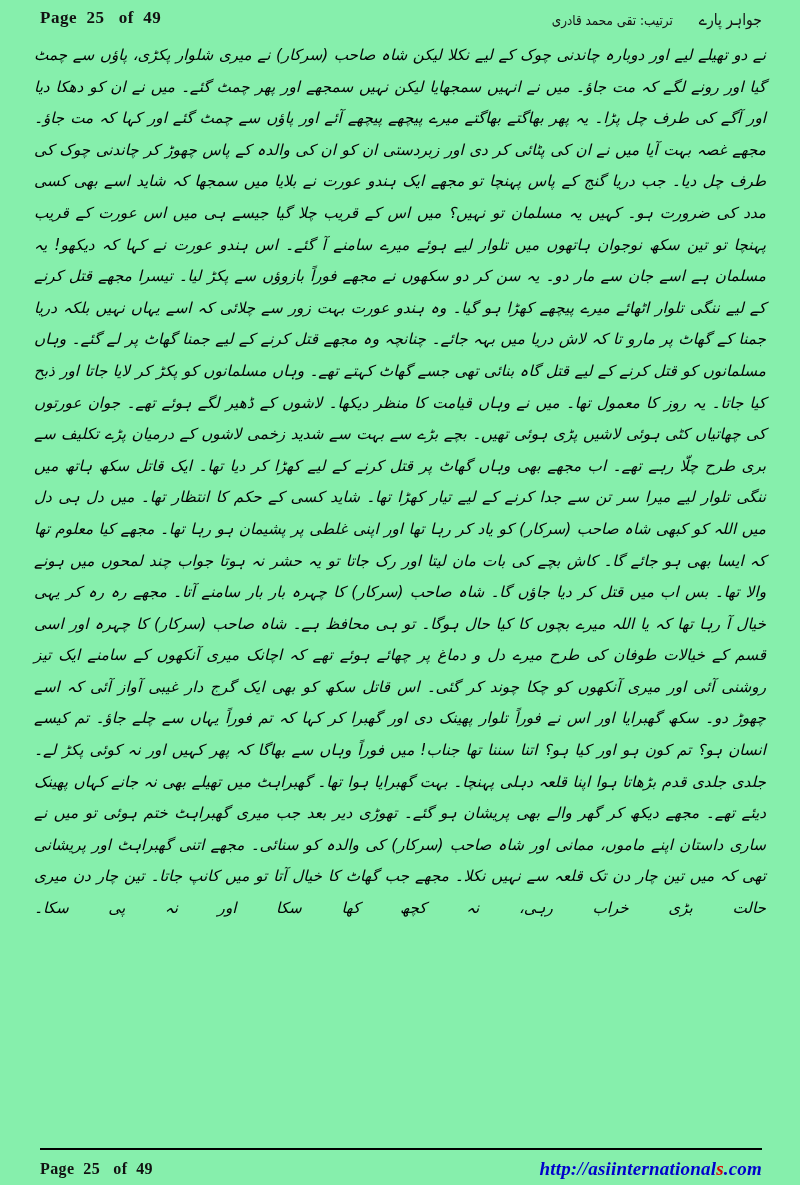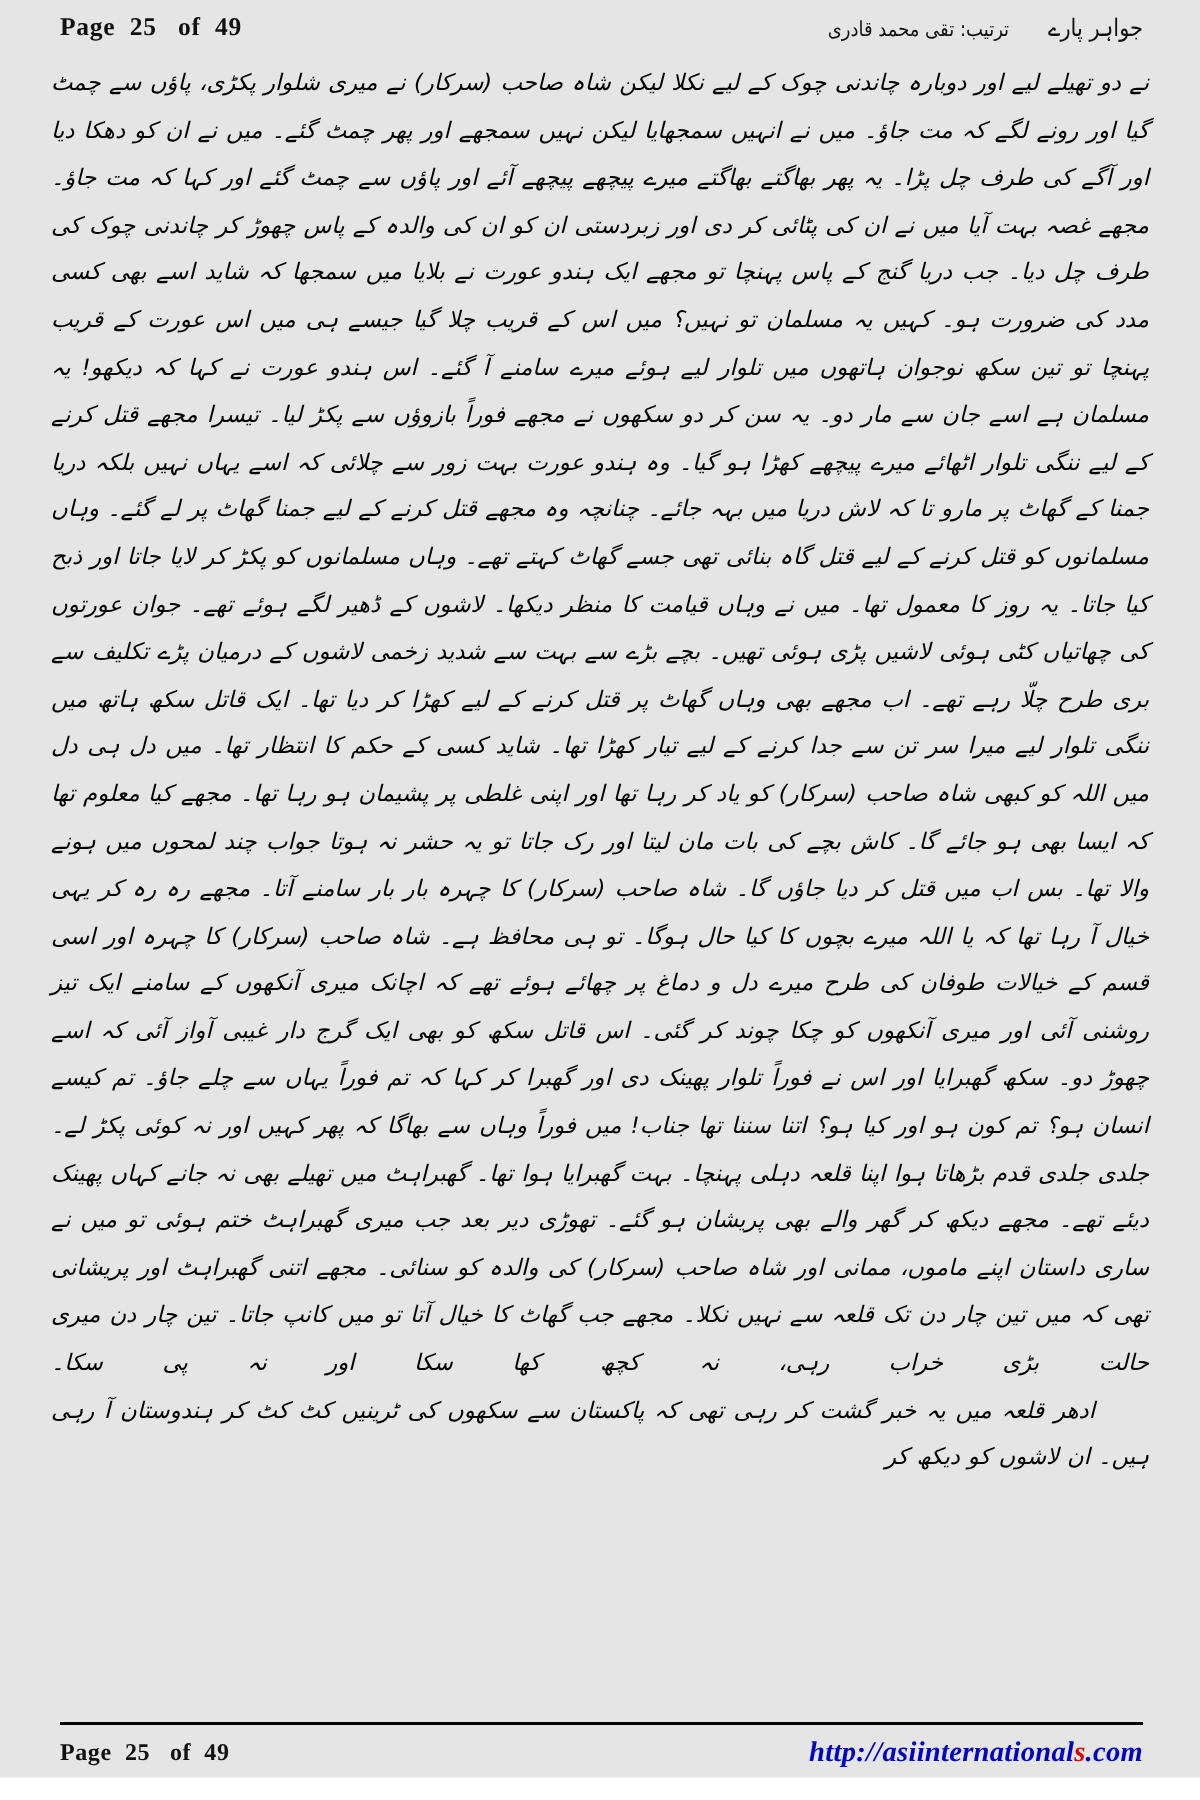--- a/index.html
+++ b/index.html
@@ -14,21 +14,21 @@
     font-family: "Liberation Serif", "DejaVu Serif", serif;
     color: #000000;
     overflow: hidden;
   }
 
   .page {
     position: absolute;
     inset: 0;
     width: 800px;
     height: 1185px;
-    background: #e5e5e5;
+    background: #86efac;
   }
 
   
   .page-header {
     position: absolute;
     top: 8px;
     left: 40px;
     right: 38px;
     height: 30px;
     display: flex;
@@ -142,21 +142,20 @@
   <div class="page-header">
     <div class="header-page-label">Page  25   of  49</div>
     <div class="header-urdu">
       <span class="book-title">جواہر پارے</span>
       <span class="compiler">ترتیب: تقی محمد قادری</span>
     </div>
   </div>
 
   <div class="body-text">
     <p>نے دو تھیلے لیے اور دوبارہ چاندنی چوک کے لیے نکلا لیکن شاہ صاحب (سرکار) نے میری شلوار پکڑی، پاؤں سے چمٹ گیا اور رونے لگے کہ مت جاؤ۔ میں نے انہیں سمجھایا لیکن نہیں سمجھے اور پھر چمٹ گئے۔ میں نے ان کو دھکا دیا اور آگے کی طرف چل پڑا۔ یہ پھر بھاگتے بھاگتے میرے پیچھے پیچھے آئے اور پاؤں سے چمٹ گئے اور کہا کہ مت جاؤ۔ مجھے غصہ بہت آیا میں نے ان کی پٹائی کر دی اور زبردستی ان کو ان کی والدہ کے پاس چھوڑ کر چاندنی چوک کی طرف چل دیا۔ جب دریا گنج کے پاس پہنچا تو مجھے ایک ہندو عورت نے بلایا میں سمجھا کہ شاید اسے بھی کسی مدد کی ضرورت ہو۔ کہیں یہ مسلمان تو نہیں؟ میں اس کے قریب چلا گیا جیسے ہی میں اس عورت کے قریب پہنچا تو تین سکھ نوجوان ہاتھوں میں تلوار لیے ہوئے میرے سامنے آ گئے۔ اس ہندو عورت نے کہا کہ دیکھو! یہ مسلمان ہے اسے جان سے مار دو۔ یہ سن کر دو سکھوں نے مجھے فوراً بازوؤں سے پکڑ لیا۔ تیسرا مجھے قتل کرنے کے لیے ننگی تلوار اٹھائے میرے پیچھے کھڑا ہو گیا۔ وہ ہندو عورت بہت زور سے چلائی کہ اسے یہاں نہیں بلکہ دریا جمنا کے گھاٹ پر مارو تا کہ لاش دریا میں بہہ جائے۔ چنانچہ وہ مجھے قتل کرنے کے لیے جمنا گھاٹ پر لے گئے۔ وہاں مسلمانوں کو قتل کرنے کے لیے قتل گاہ بنائی تھی جسے گھاٹ کہتے تھے۔ وہاں مسلمانوں کو پکڑ کر لایا جاتا اور ذبح کیا جاتا۔ یہ روز کا معمول تھا۔ میں نے وہاں قیامت کا منظر دیکھا۔ لاشوں کے ڈھیر لگے ہوئے تھے۔ جوان عورتوں کی چھاتیاں کٹی ہوئی لاشیں پڑی ہوئی تھیں۔ بچے بڑے سے بہت سے شدید زخمی لاشوں کے درمیان پڑے تکلیف سے بری طرح چلّا رہے تھے۔ اب مجھے بھی وہاں گھاٹ پر قتل کرنے کے لیے کھڑا کر دیا تھا۔ ایک قاتل سکھ ہاتھ میں ننگی تلوار لیے میرا سر تن سے جدا کرنے کے لیے تیار کھڑا تھا۔ شاید کسی کے حکم کا انتظار تھا۔ میں دل ہی دل میں اللہ کو کبھی شاہ صاحب (سرکار) کو یاد کر رہا تھا اور اپنی غلطی پر پشیمان ہو رہا تھا۔ مجھے کیا معلوم تھا کہ ایسا بھی ہو جائے گا۔ کاش بچے کی بات مان لیتا اور رک جاتا تو یہ حشر نہ ہوتا جواب چند لمحوں میں ہونے والا تھا۔ بس اب میں قتل کر دیا جاؤں گا۔ شاہ صاحب (سرکار) کا چہرہ بار بار سامنے آتا۔ مجھے رہ رہ کر یہی خیال آ رہا تھا کہ یا اللہ میرے بچوں کا کیا حال ہوگا۔ تو ہی محافظ ہے۔ شاہ صاحب (سرکار) کا چہرہ اور اسی قسم کے خیالات طوفان کی طرح میرے دل و دماغ پر چھائے ہوئے تھے کہ اچانک میری آنکھوں کے سامنے ایک تیز روشنی آئی اور میری آنکھوں کو چکا چوند کر گئی۔ اس قاتل سکھ کو بھی ایک گرج دار غیبی آواز آئی کہ اسے چھوڑ دو۔ سکھ گھبرایا اور اس نے فوراً تلوار پھینک دی اور گھبرا کر کہا کہ تم فوراً یہاں سے چلے جاؤ۔ تم کیسے انسان ہو؟ تم کون ہو اور کیا ہو؟  اتنا سننا تھا جناب! میں فوراً وہاں سے بھاگا کہ پھر کہیں اور نہ کوئی پکڑ لے۔ جلدی جلدی قدم بڑھاتا ہوا اپنا قلعہ دہلی پہنچا۔ بہت گھبرایا ہوا تھا۔ گھبراہٹ میں تھیلے بھی نہ جانے کہاں پھینک دیئے تھے۔ مجھے دیکھ کر گھر والے بھی پریشان ہو گئے۔ تھوڑی دیر بعد جب میری گھبراہٹ ختم ہوئی تو میں نے ساری داستان اپنے ماموں، ممانی اور شاہ صاحب (سرکار) کی والدہ کو سنائی۔ مجھے اتنی گھبراہٹ اور پریشانی تھی کہ میں تین چار دن تک قلعہ سے نہیں نکلا۔ مجھے جب گھاٹ کا خیال آتا تو میں کانپ جاتا۔ تین چار دن میری حالت بڑی خراب رہی، نہ کچھ کھا سکا اور نہ پی سکا۔</p>
-    <p class="indent-start last-para">ادھر قلعہ میں یہ خبر گشت کر رہی تھی کہ پاکستان سے سکھوں کی ٹرینیں کٹ کٹ کر ہندوستان آ رہی ہیں۔ ان لاشوں کو دیکھ کر</p>
   </div>
 
   <div class="footer-rule"></div>
   <div class="page-footer">
     <div class="footer-page-label">Page  25   of  49</div>
     <div class="footer-url">
       <span class="u-blue">http://asiinternational</span><span class="u-red">s</span><span class="u-blue">.com</span>
     </div>
   </div>
 

